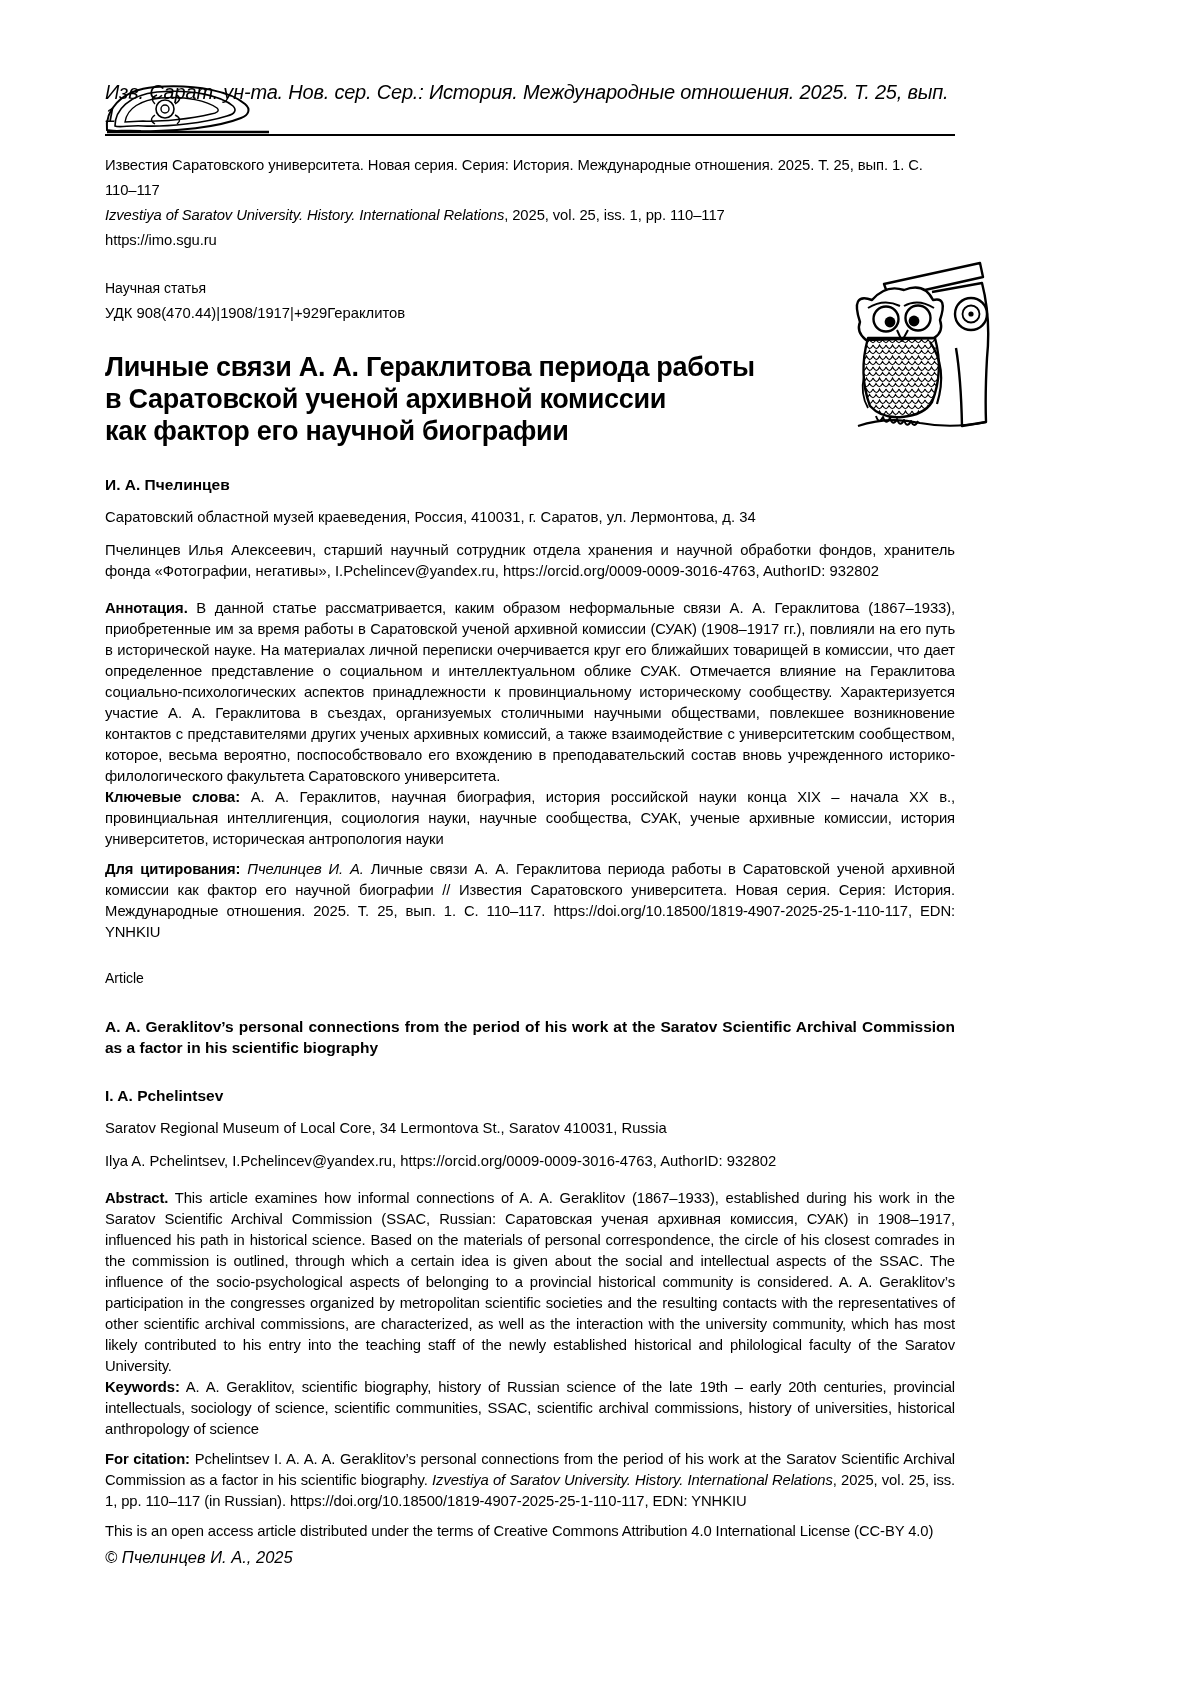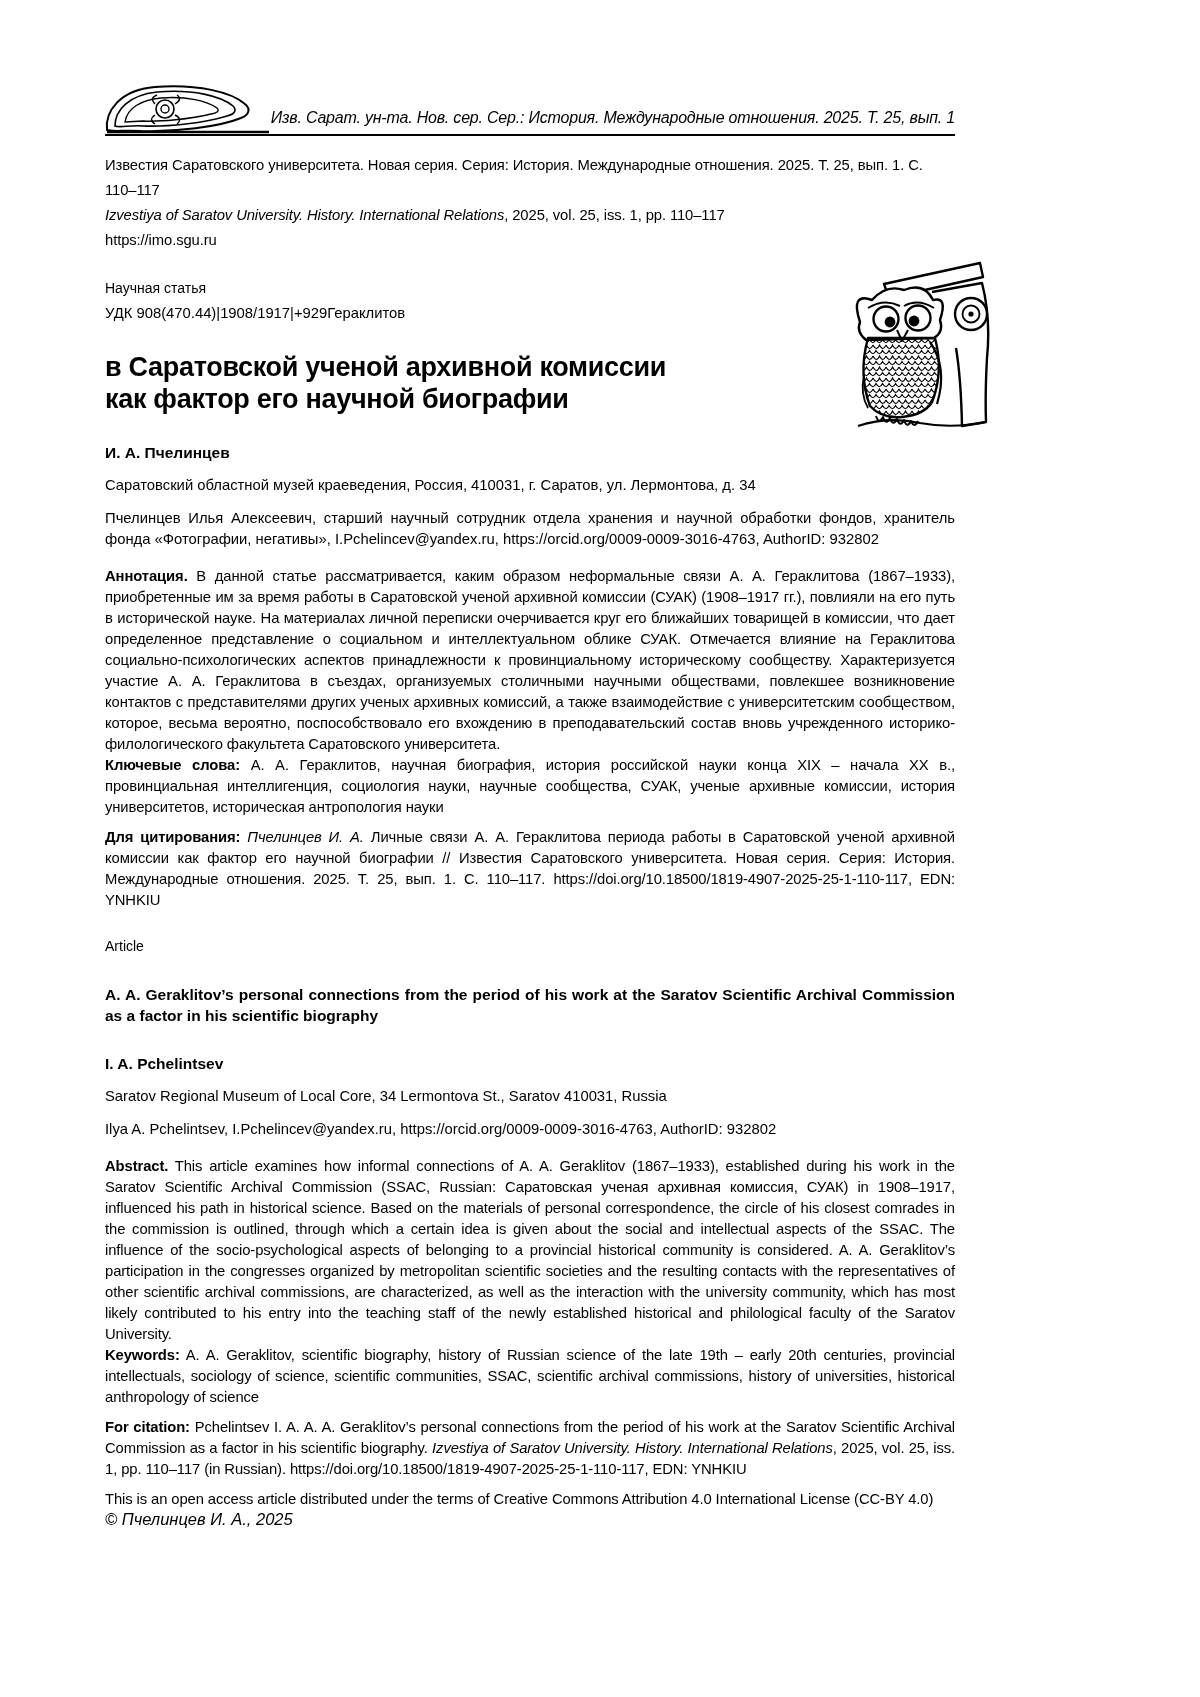--- a/index.html
+++ b/index.html
@@ -6,21 +6,21 @@
   body {
     width:1200px; height:1697px; position:relative; overflow:hidden;
     font-family:"Liberation Sans", sans-serif; color:#000;
     -webkit-font-smoothing:antialiased;
   }
   .page { position:absolute; left:105px; top:0; width:850px; }
 
   
   .hdr { margin-top:84px; height:50px; border-bottom:2px solid #000; position:relative; }
   .hdr .logo { position:absolute; left:-2px; bottom:-2px; }
-  .hdr .running { position:absolute; right:0; bottom:7px; font-style:italic; font-size:16px; letter-spacing:-0.2px; }
+  .hdr .running { position:absolute; right:0; bottom:7px; font-style:italic; font-size:20px; letter-spacing:-0.2px; }
 
   
   .biblio { margin-top:17px; font-size:14.8px; line-height:25px; letter-spacing:-0.1px; }
   .biblio .row3 { display:flex; justify-content:space-between; }
   .i { font-style:italic; }
   .b { font-weight:bold; }
 
   .artype { margin-top:23px; font-size:14px; line-height:25px; }
   .udc { font-size:14.8px; line-height:25px; }
 
@@ -29,21 +29,21 @@
   .author { margin-top:29px; font-size:15.5px; font-weight:bold; }
   .affil { margin-top:15px; font-size:14.8px; }
   .bio { margin-top:15px; font-size:14.8px; line-height:21px; text-align:justify; }
 
   .par { margin-top:16px; font-size:14.8px; line-height:21px; text-align:justify; letter-spacing:-0.1px; }
   .par0 { margin-top:0; font-size:14.8px; line-height:21px; text-align:justify; letter-spacing:-0.1px; }
   .par-sm { margin-top:9px; font-size:14.8px; line-height:21px; text-align:justify; letter-spacing:-0.1px; }
 
   .title-en { margin-top:25px; font-size:15.5px; font-weight:bold; line-height:21px; text-align:justify; }
 
-  .footer { position:absolute; left:105px; top:1510px; font-style:italic; font-size:16.5px; }
+  .footer { position:absolute; left:105px; top:1548px; font-style:italic; font-size:16.5px; }
 
   .owl-wrap { position:absolute; left:834px; top:256px; width:158px; height:174px; }
   svg { display:block; }
 </style>
 </head>
 <body>
 
 <div class="page">
 
   <div class="hdr">
@@ -68,20 +68,21 @@
     <div><span class="i">Izvestiya of Saratov University. History. International Relations</span><span>, 2025, vol. 25, iss. 1, pp. 110–117</span></div>
     <div class="row3">
       <span>https://imo.sgu.ru</span>
     </div>
   </div>
 
   <div class="artype">Научная статья</div>
   <div class="udc">УДК 908(470.44)|1908/1917|+929Гераклитов</div>
 
   <div class="title-ru">
+    <div>Личные связи А. А. Гераклитова периода работы</div>
     <div>в Саратовской ученой архивной комиссии</div>
     <div>как фактор его научной биографии</div>
   </div>
 
   <div class="author">И. А. Пчелинцев</div>
   <div class="affil">Саратовский областной музей краеведения, Россия, 410031, г. Саратов, ул. Лермонтова, д. 34</div>
   <div class="bio">Пчелинцев Илья Алексеевич, старший научный сотрудник отдела хранения и научной обработки фондов, хранитель фонда «Фотографии, негативы», I.Pchelincev@yandex.ru, https://orcid.org/0009-0009-3016-4763, AuthorID: 932802</div>
 
   <div class="par">
     <span class="b">Аннотация.</span><span> В данной статье рассматривается, каким образом неформальные связи А. А. Гераклитова (1867–1933), приобретенные им за время работы в Саратовской ученой архивной комиссии (СУАК) (1908–1917 гг.), повлияли на его путь в исторической науке. На материалах личной переписки очерчивается круг его ближайших товарищей в комиссии, что дает определенное представление о социальном и интеллектуальном облике СУАК. Отмечается влияние на Гераклитова социально-психологических аспектов принадлежности к провинциальному историческому сообществу. Характеризуется участие А. А. Гераклитова в съездах, организуемых столичными научными обществами, повлекшее возникновение контактов с представителями других ученых архивных комиссий, а также взаимодействие с университетским сообществом, которое, весьма вероятно, поспособствовало его вхождению в преподавательский состав вновь учрежденного историко-филологического факультета Саратовского университета.</span>

